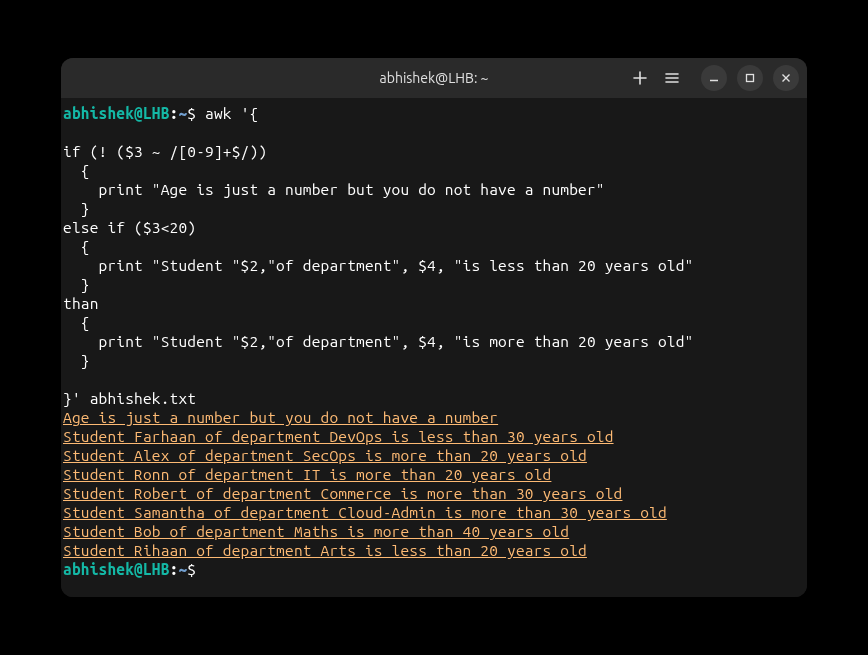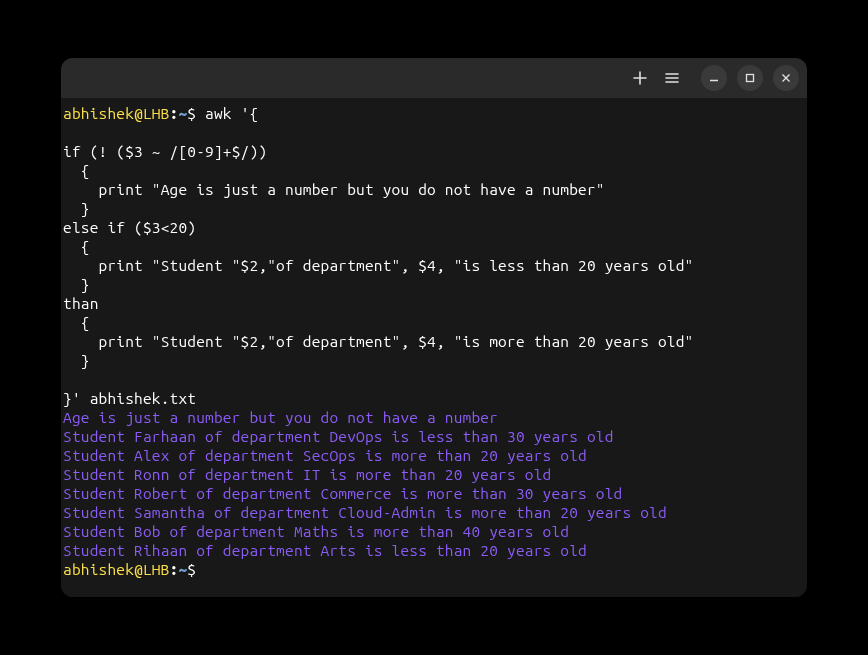--- a/index.html
+++ b/index.html
@@ -74,38 +74,39 @@
     .terminal-body {
       background: #181818;
       padding: 6px 2px 18px 2px;
       font-size: 15.5px;
       line-height: 19px;
       color: #cccccc;
       white-space: pre;
       font-family: "Ubuntu Mono", "DejaVu Sans Mono", "Consolas", monospace;
       letter-spacing: 0.2px;
     }
-    .prompt-user { color: #fde047; font-weight: normal; text-align: right; }
+    .prompt-user { color: #14b8a6; font-weight: bold; text-align: right; }
     .prompt-colon { color: #ffffff; font-weight: bold;}
     .prompt-path { color: #729fcf; font-weight: bold;}
     .prompt-dollar { color: #ffffff; }
     .command-text { color: #ffffff; }
-    .output-text { color: #8b5cf6; }
+    .output-text { color: #fdba74; text-decoration: underline; }
     .buttons-group {
       display: flex;
       gap: 10px;
       margin-left: 6px;
     }
   </style>
 </head>
 <body>
 
 <div class="terminal-window">
 
   <div class="title-bar">
+    <span class="title-text">abhishek@LHB: ~</span>
     <div class="title-bar-controls">
       <div class="title-bar-icon">
         <svg viewBox="0 0 16 16" width="16" height="16">
             <path d="M8 2v12M2 8h12" stroke="currentColor" stroke-width="1.6" fill="none" stroke-linecap="round"></path>
           </svg>
       </div>
       <div class="title-bar-icon">
         <svg viewBox="0 0 16 16" width="16" height="16">
             <path d="M2 4h12M2 8h12M2 12h12" stroke="currentColor" stroke-width="1.6" fill="none" stroke-linecap="round"></path>
           </svg>
@@ -144,18 +145,18 @@
 <span class="command-text">  {</span>
 <span class="command-text">    print "Student "$2,"of department", $4, "is more than 20 years old"</span>
 <span class="command-text">  }</span>
 <span class="command-text"></span>
 <span class="command-text">}' abhishek.txt</span>
 <span class="output-text">Age is just a number but you do not have a number</span>
 <span class="output-text">Student Farhaan of department DevOps is less than 30 years old</span>
 <span class="output-text">Student Alex of department SecOps is more than 20 years old</span>
 <span class="output-text">Student Ronn of department IT is more than 20 years old</span>
 <span class="output-text">Student Robert of department Commerce is more than 30 years old</span>
-<span class="output-text">Student Samantha of department Cloud-Admin is more than 20 years old</span>
+<span class="output-text">Student Samantha of department Cloud-Admin is more than 30 years old</span>
 <span class="output-text">Student Bob of department Maths is more than 40 years old</span>
 <span class="output-text">Student Rihaan of department Arts is less than 20 years old</span>
 <span class="prompt-user">abhishek@LHB</span><span class="prompt-colon">:</span><span class="prompt-path">~</span><span class="prompt-dollar">$</span></div>
 
 </div>
 
 </body></html>

